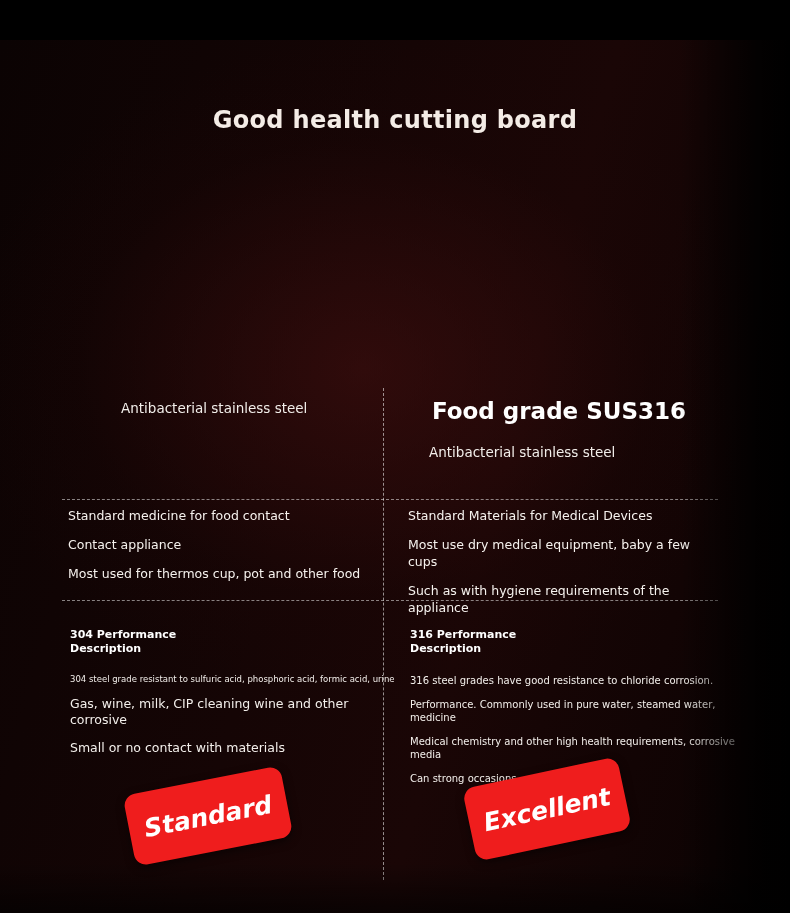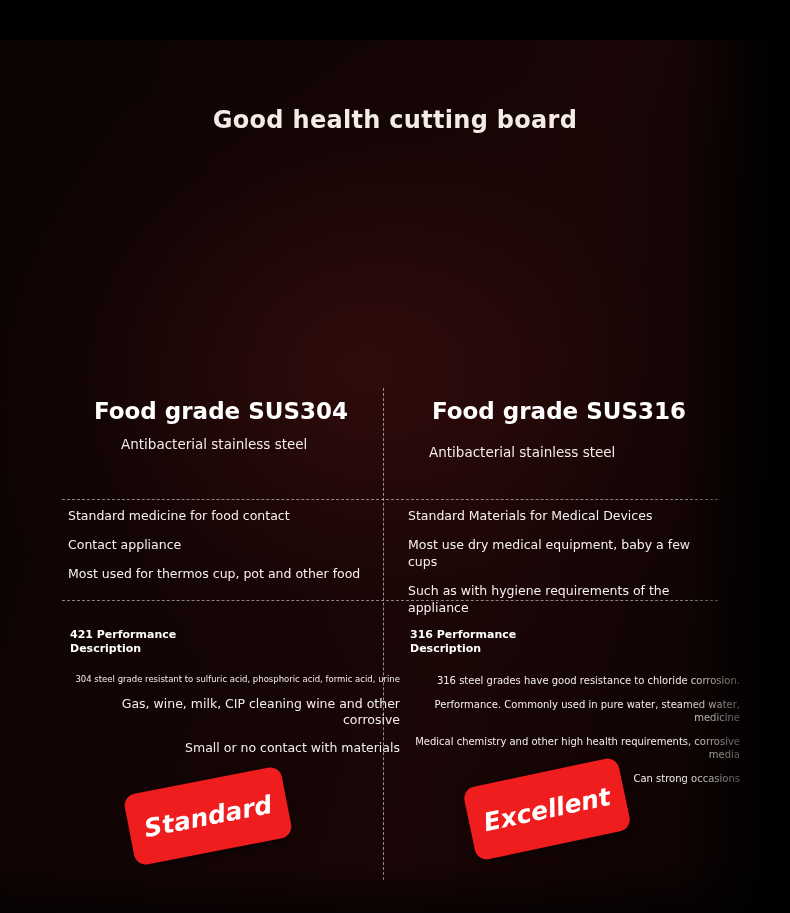--- a/index.html
+++ b/index.html
@@ -132,21 +132,20 @@
     color: #ffffff;
     line-height: 1.25;
   }
   .col-left .perf-title { left: 8px; }
   .col-right .perf-title { left: 10px; }
 
   .perf-lines {
     position: absolute;
     top: 286px;
     width: 330px;
-    text-align: right;
   }
   .perf-lines .pline {
     color: #f3efeb;
     margin-bottom: 11px;
     line-height: 1.3;
   }
   .col-left .perf-lines { left: 8px; }
   .col-right .perf-lines { left: 10px; }
   .col-left .pline.small { font-size: 8.5px; }
   .col-left .pline.mid { font-size: 12.5px; }
@@ -203,30 +202,29 @@
   <div class="headline">Good health cutting board</div>
 
 
   <div class="columns">
 
     <div class="divider-v"></div>
     <div class="hr-dash hr-1"></div>
     <div class="hr-dash hr-2"></div>
 
     <div class="col col-left">
-      <div class="col-title">Food grade SUS304</div>
       <div class="col-sub">Antibacterial stainless steel</div>
 
       <div class="bullets">
         <div class="line">Standard medicine for food contact</div>
         <div class="line">Contact appliance</div>
         <div class="line">Most used for thermos cup, pot and other food</div>
       </div>
 
-      <div class="perf-title" style="white-space: pre-line;">421 Performance
+      <div class="perf-title" style="white-space: pre-line;">304 Performance
 Description</div>
 
       <div class="perf-lines">
         <div class="pline small">304 steel grade resistant to sulfuric acid, phosphoric acid, formic acid, urine</div>
         <div class="pline mid">Gas, wine, milk, CIP cleaning wine and other corrosive</div>
         <div class="pline mid">Small or no contact with materials</div>
       </div>
     </div>
 
     <div class="col col-right">

